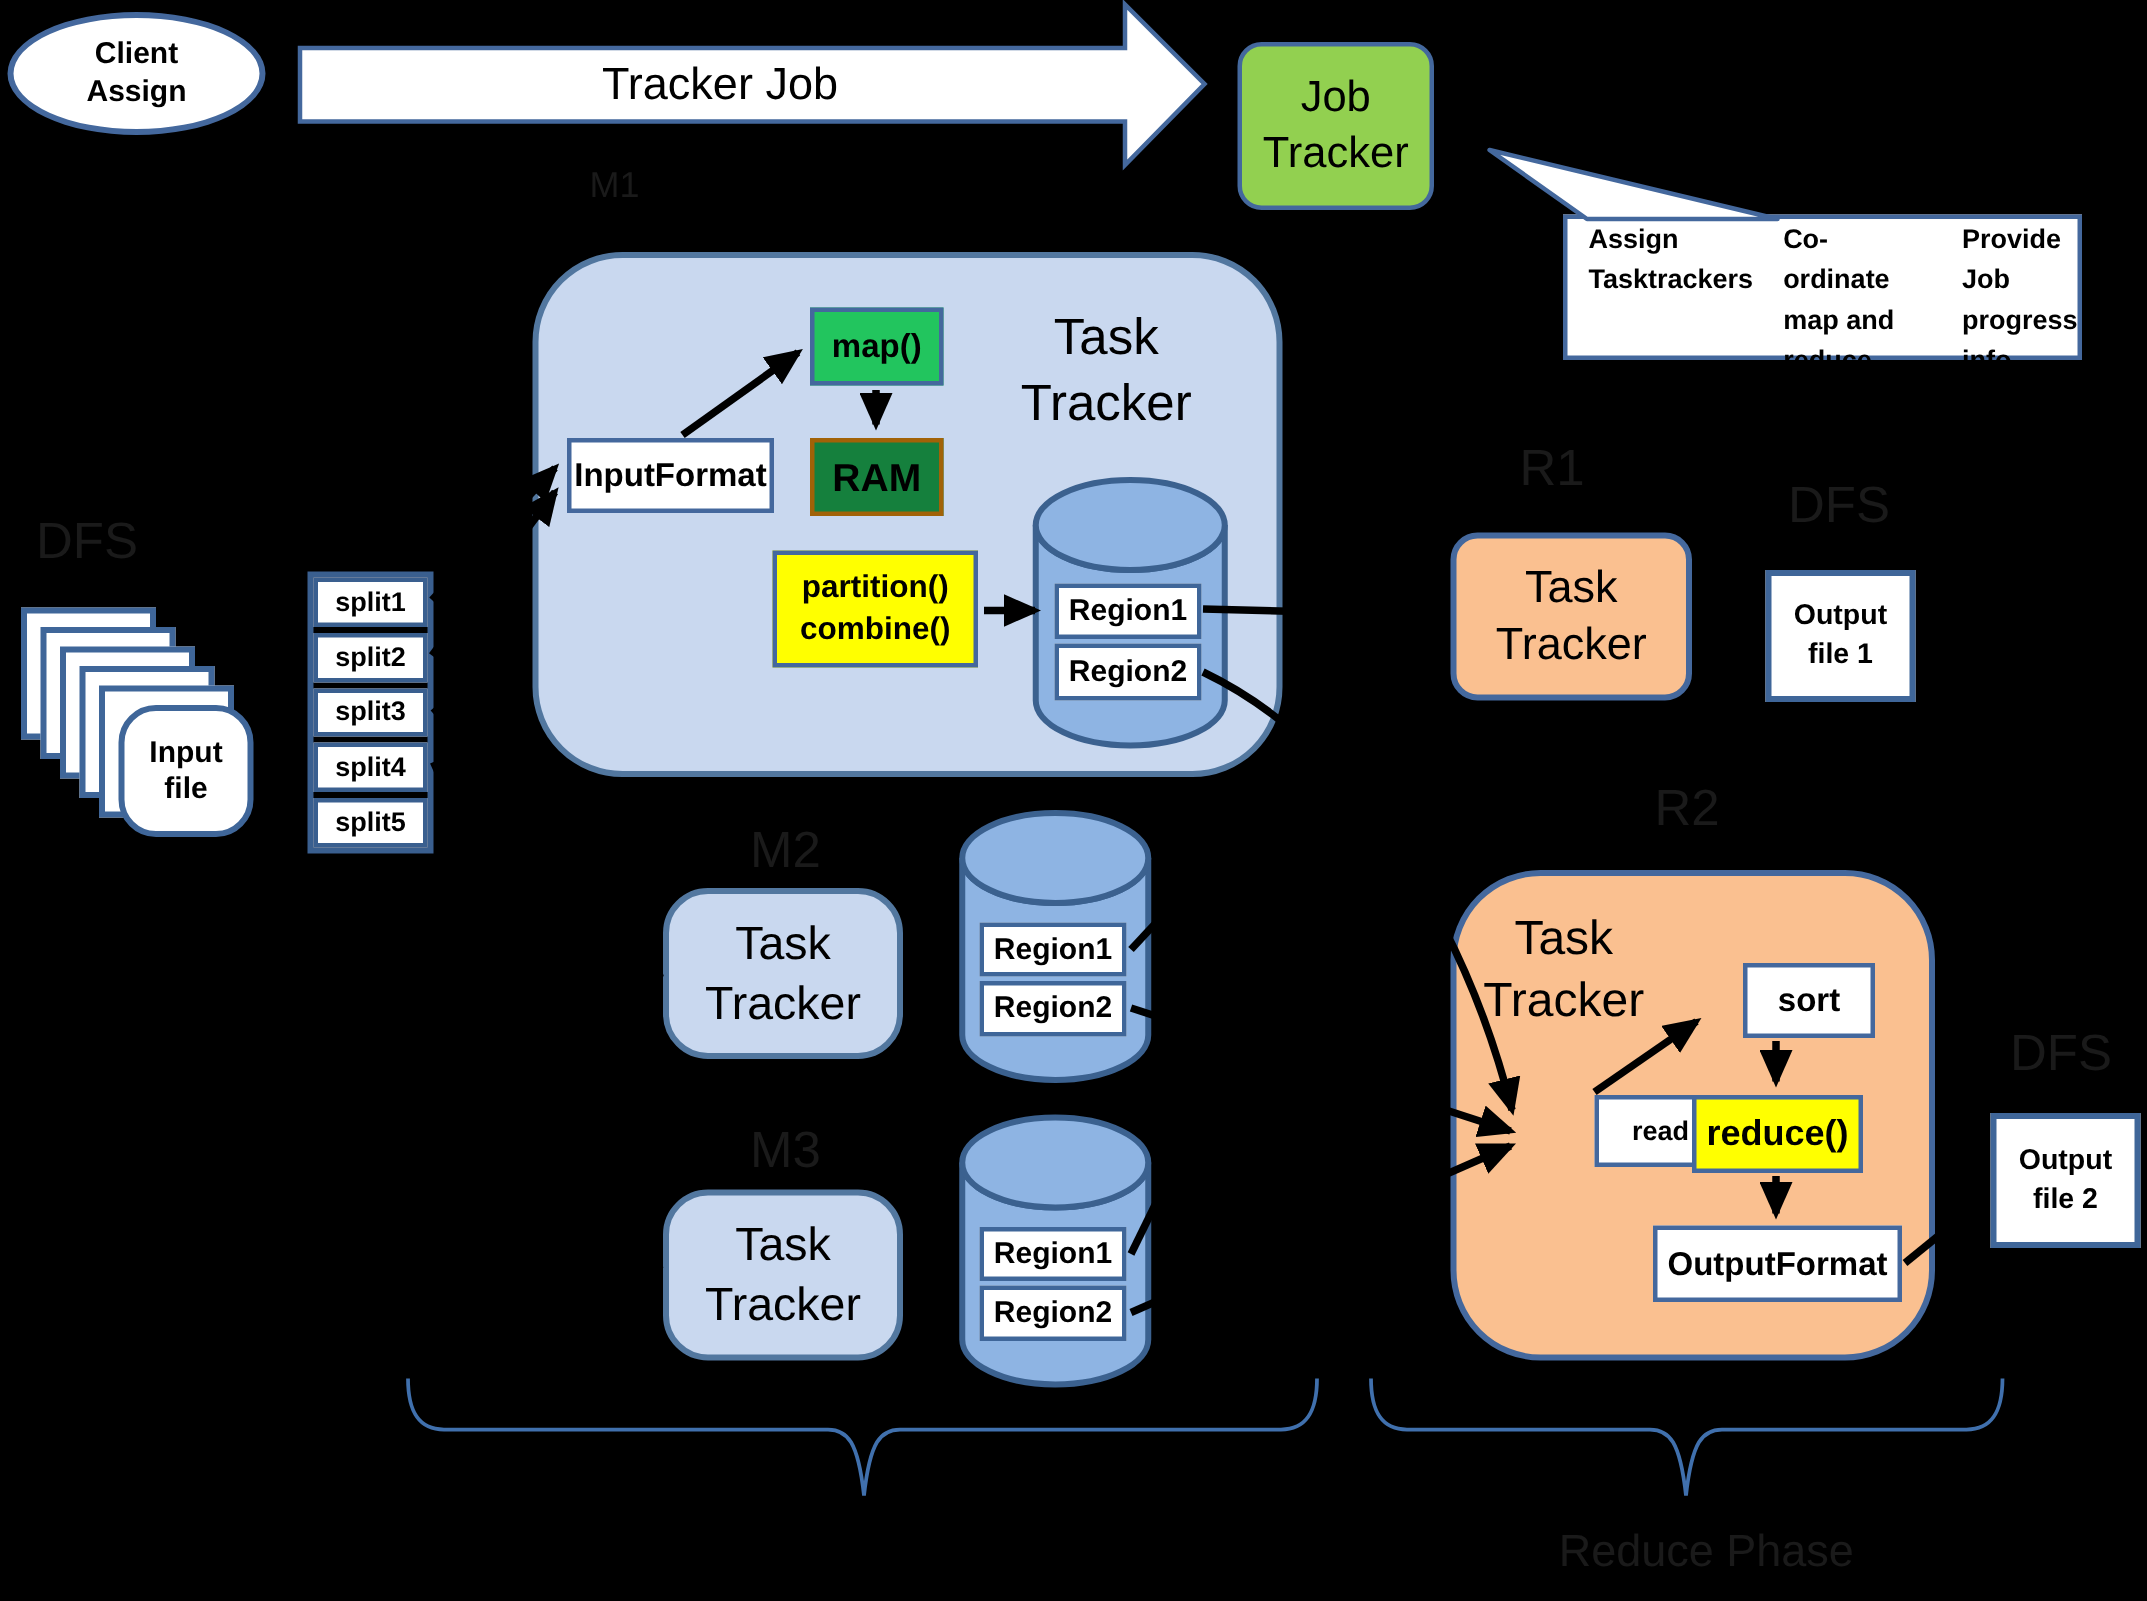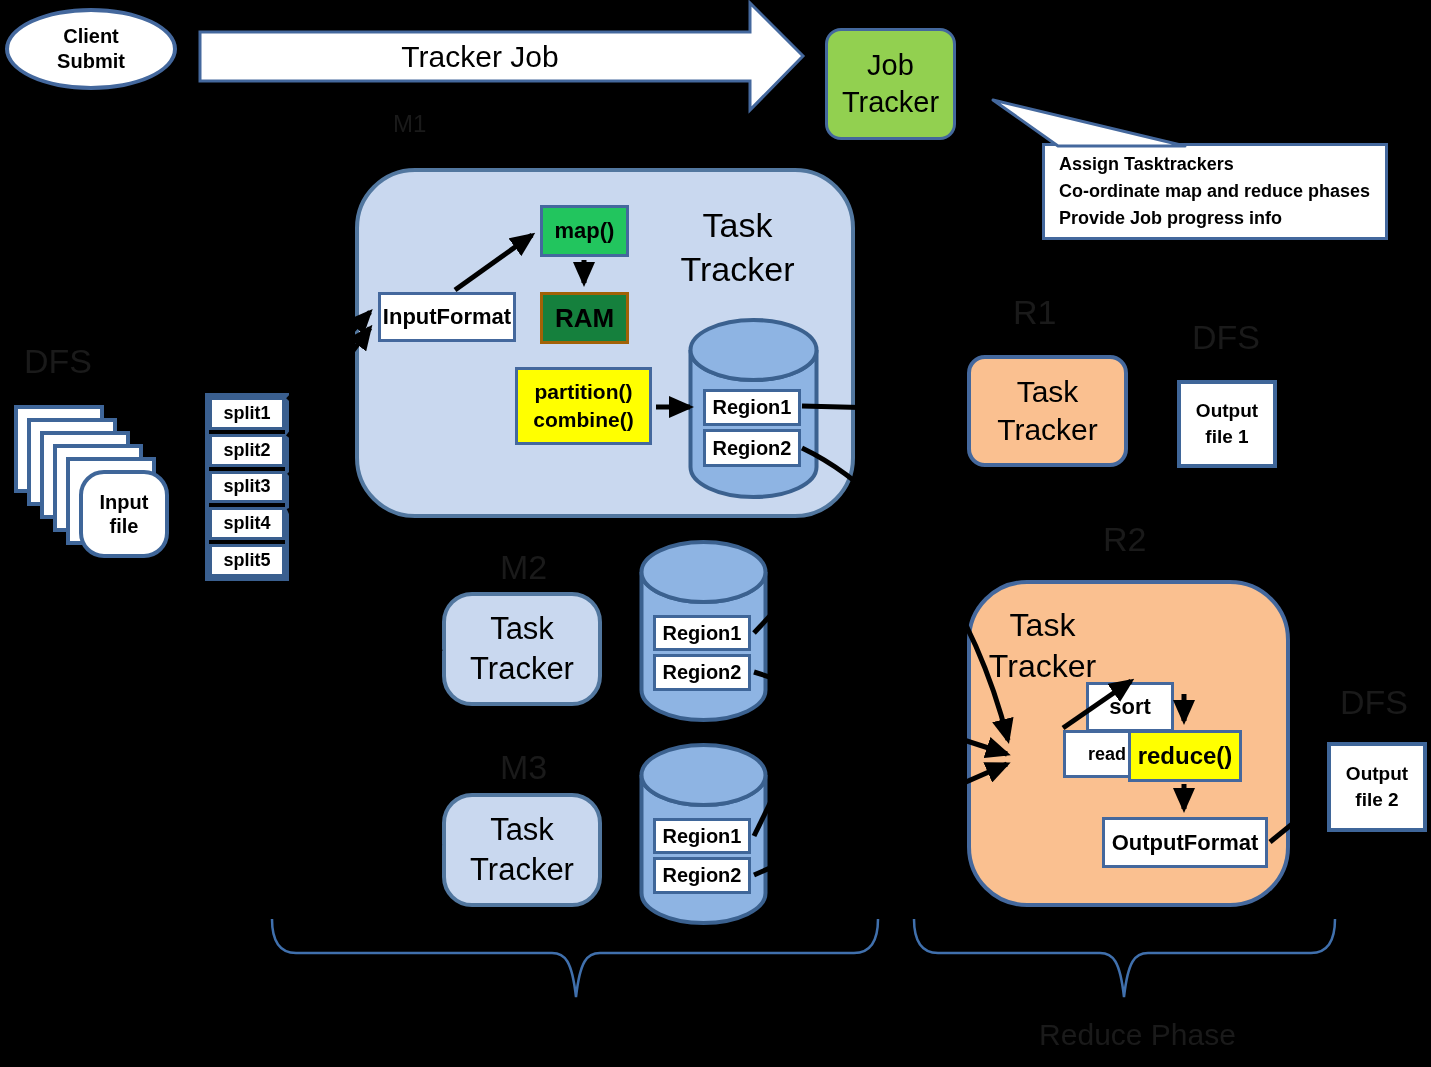--- a/index.html
+++ b/index.html
@@ -41,52 +41,52 @@
       <path d="M641.5,775 V893 A62,30 0 0 0 765.5,893 V775 A62,30 0 0 1 641.5,775 Z" fill="#8eb4e3" stroke="#3b618f" stroke-width="4"></path>
       <ellipse cx="703.5" cy="775" rx="62" ry="30" fill="#8eb4e3" stroke="#3b618f" stroke-width="4"></ellipse>
     </g>
 
     <path d="M272,919 C272,941 279,953 296,953 L552,953 C565,953 572,961 576,997 C580,961 587,953 600,953 L854,953 C871,953 878,941 878,919" fill="none" stroke="#4070ad" stroke-width="2.5"></path>
     <path d="M914,919 C914,941 921,953 938,953 L1100,953 C1113,953 1120,961 1124,997 C1128,961 1135,953 1148,953 L1311,953 C1328,953 1335,941 1335,919" fill="none" stroke="#4070ad" stroke-width="2.5"></path>
   </svg>
 
   <div class="node" style="left:5px;top:8px;width:172px;height:82px;background:#fff;border:4px solid #44689d;border-radius:50%;z-index:1;font-weight:bold;font-size:20px;line-height:1.25;">
     <div>Client</div>
-    <div>Submit</div>
+    <div>Assign</div>
   </div>
 
   <div class="abs" style="left:330px;top:36px;width:300px;height:42px;z-index:5;display:flex;align-items:center;justify-content:center;font-size:30px;color:#000;">
     <span>Tracker Job</span>
   </div>
 
   <div class="node ttl" style="left:825px;top:5px;width:131px;height:112px;background:#92d050;border:3px solid #44689d;border-radius:16px;z-index:1;font-size:29px;margin-top:23px;">
     <div>Job</div>
     <div>Tracker</div>
   </div>
 
-  <div class="bigbox" style="left:1042px;top:143px;width:346px;height:97px;background:#fff;border:3px solid #44689d;display:flex;flex-direction:column;justify-content:center;padding-left:14px;font-weight:bold;font-size:18px;line-height:27px;color:#000;">
+  <div class="bigbox" style="left:1042px;top:143px;width:346px;height:97px;background:#fff;border:3px solid #44689d;display:flex;flex-direction:row;justify-content:center;padding-left:14px;font-weight:bold;font-size:18px;line-height:27px;color:#000;gap:20px;">
     <div>Assign Tasktrackers</div>
     <div>Co-ordinate map and reduce phases</div>
     <div>Provide Job progress info</div>
   </div>
 
   <div>
     <div class="faint" style="left:24px;top:342px;font-size:34px;">DFS</div>
 
     <div class="filesq" style="left:14px;top:405px;"></div>
     <div class="filesq" style="left:27px;top:418px;"></div>
     <div class="filesq" style="left:40px;top:431px;"></div>
     <div class="filesq" style="left:53px;top:444px;"></div>
     <div class="filesq" style="left:66px;top:457px;"></div>
     <div class="filesq" style="left:79px;top:470px;display:flex;flex-direction:column;align-items:center;justify-content:center;font-weight:bold;font-size:20px;line-height:1.2;color:#000;border-radius:25px;">
       <div>Input</div>
       <div>file</div>
     </div>
 
-    <div class="abs" style="left:205px;top:393px;width:84px;height:188px;border:4px solid #3a5f8f;background:#000;display:flex;flex-direction:column;gap:4px;z-index:1;">
+    <div class="abs" style="left:205px;top:381px;width:84px;height:188px;border:4px solid #3a5f8f;background:#000;display:flex;flex-direction:column;gap:4px;z-index:1;">
       <div class="splitcell">split1</div>
       <div class="splitcell">split2</div>
       <div class="splitcell">split3</div>
       <div class="splitcell">split4</div>
       <div class="splitcell">split5</div>
     </div>
   </div>
 
   <div>
     <div class="faint" style="left:393px;top:110px;font-size:24px;">M1</div>
@@ -157,21 +157,21 @@
     </div>
   </div>
 
   <div>
     <div class="faint" style="left:1103px;top:520px;font-size:34px;">R2</div>
     <div class="bigbox" style="left:967px;top:580px;width:323px;height:327px;background:#fac090;border:4px solid #44689d;border-radius:60px;"></div>
     <div class="node ttl" style="left:975px;top:605px;width:135px;font-size:32px;">
       <div>Task</div>
       <div>Tracker</div>
     </div>
-    <div class="node b" style="left:1086px;top:642px;width:88px;height:50px;background:#fff;border:3px solid #44689d;font-size:22px;margin-top:40px;">
+    <div class="node b" style="left:1162px;top:642px;width:88px;height:50px;background:#fff;border:3px solid #44689d;font-size:22px;">
       <div>sort</div>
     </div>
     <div class="node b" style="left:1015px;top:730px;width:88px;height:48px;background:#fff;border:3px solid #44689d;font-size:18px;margin-left:48px;">
       <div>read</div>
     </div>
     <div class="node b" style="left:1128px;top:730px;width:114px;height:52px;background:#ffff00;border:3px solid #44689d;font-size:24px;">
       <div>reduce()</div>
     </div>
     <div class="node b" style="left:1102px;top:817px;width:166px;height:51px;background:#fff;border:3px solid #44689d;font-size:22px;">
       <div>OutputFormat</div>

